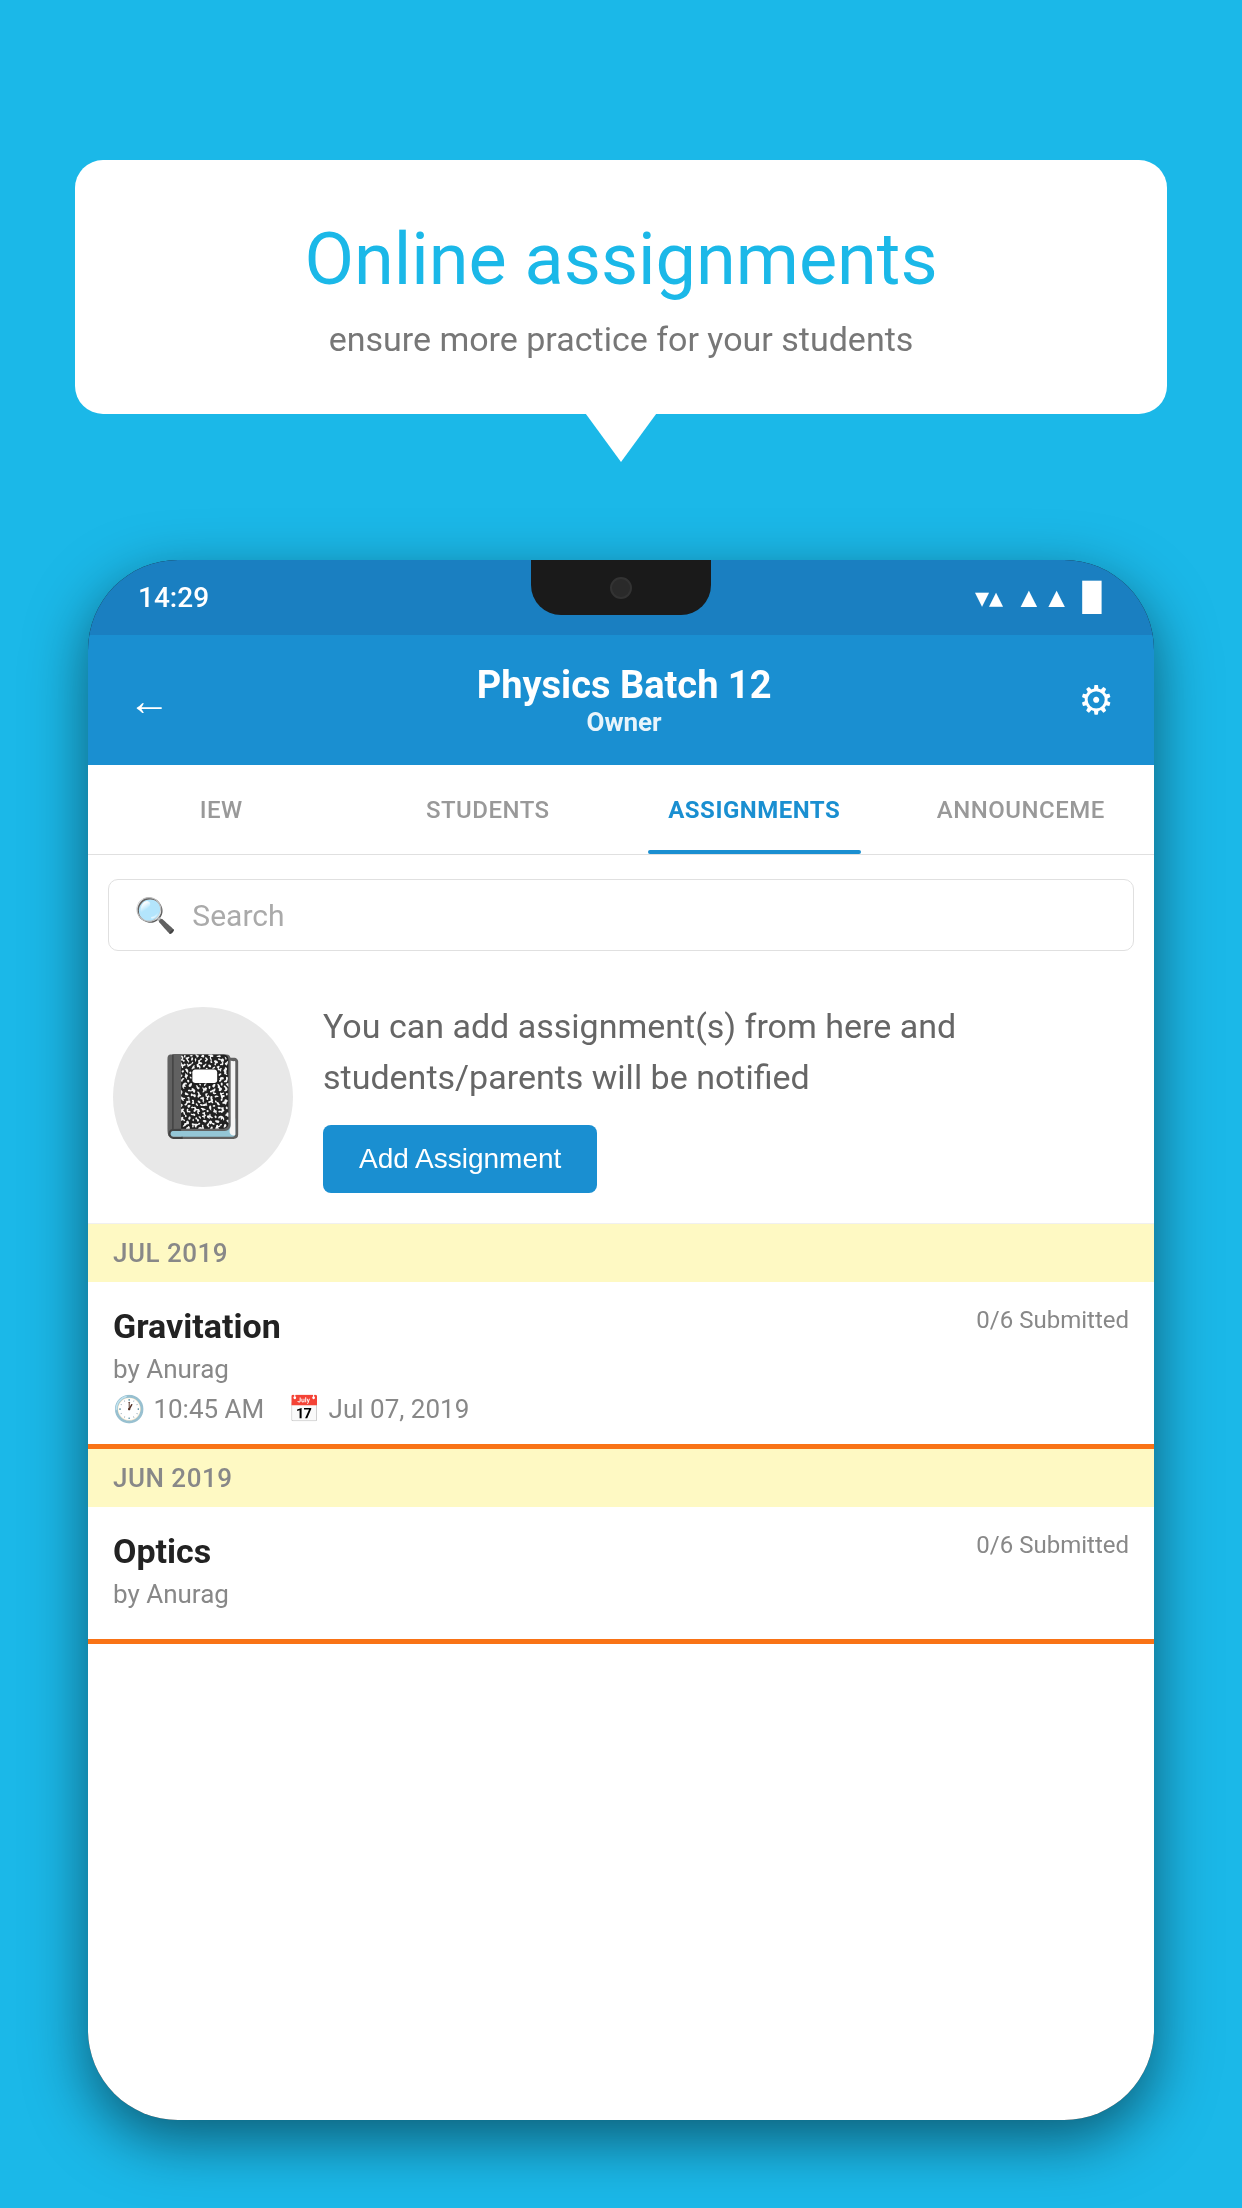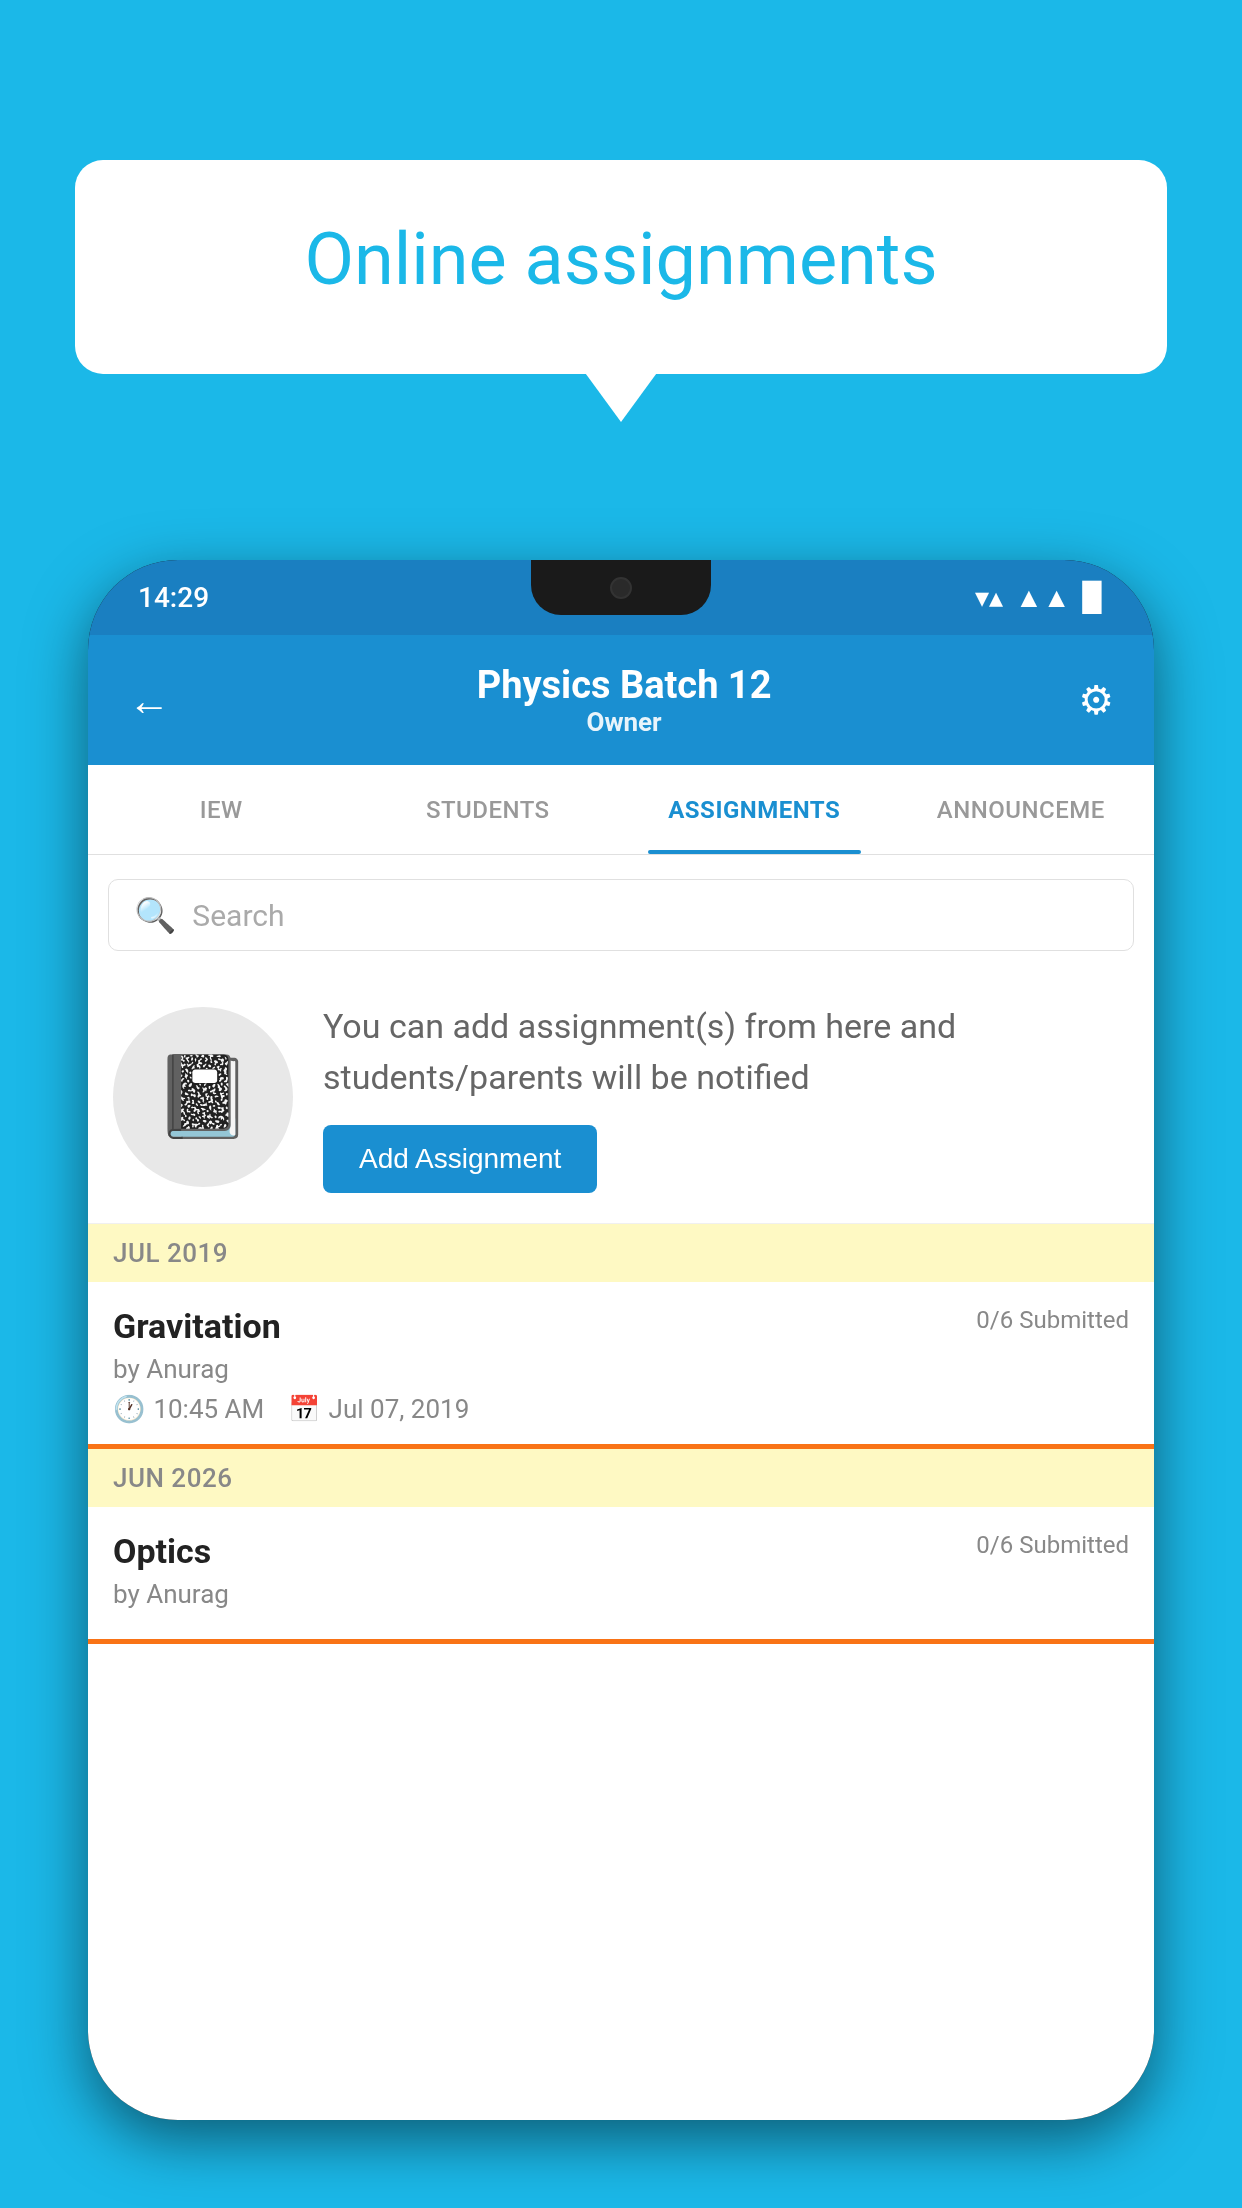--- a/index.html
+++ b/index.html
@@ -360,20 +360,21 @@
       font-size: 26px;
       color: #888;
     }
   </style>
 </head>
 <body>
 
 <div class="speech-bubble-area">
   <div class="speech-bubble">
     <div class="speech-bubble-title">Online assignments</div>
+    <div class="speech-bubble-subtitle">ensure more practice for your students</div>
   </div>
 </div>
 
 <div class="phone-container">
   <div class="phone">
 
     <div class="phone-status-bar">
       <span class="phone-time">14:29</span>
       <div class="phone-notch">
         <div class="phone-camera"></div>
@@ -439,21 +440,21 @@
             <span class="meta-icon">🕐</span>
             <span>10:45 AM</span>
           </div>
           <div class="meta-item">
             <span class="meta-icon">📅</span>
             <span>Jul 07, 2019</span>
           </div>
         </div>
       </div>
 
-      <div class="month-header">JUN 2026</div>
+      <div class="month-header">JUN 2019</div>
 
       <div class="assignment-item">
         <div class="assignment-item-header">
           <span class="assignment-name">Optics</span>
           <span class="assignment-submitted">0/6 Submitted</span>
         </div>
         <div class="assignment-author">by Anurag</div>
       </div>
 
     </div>

